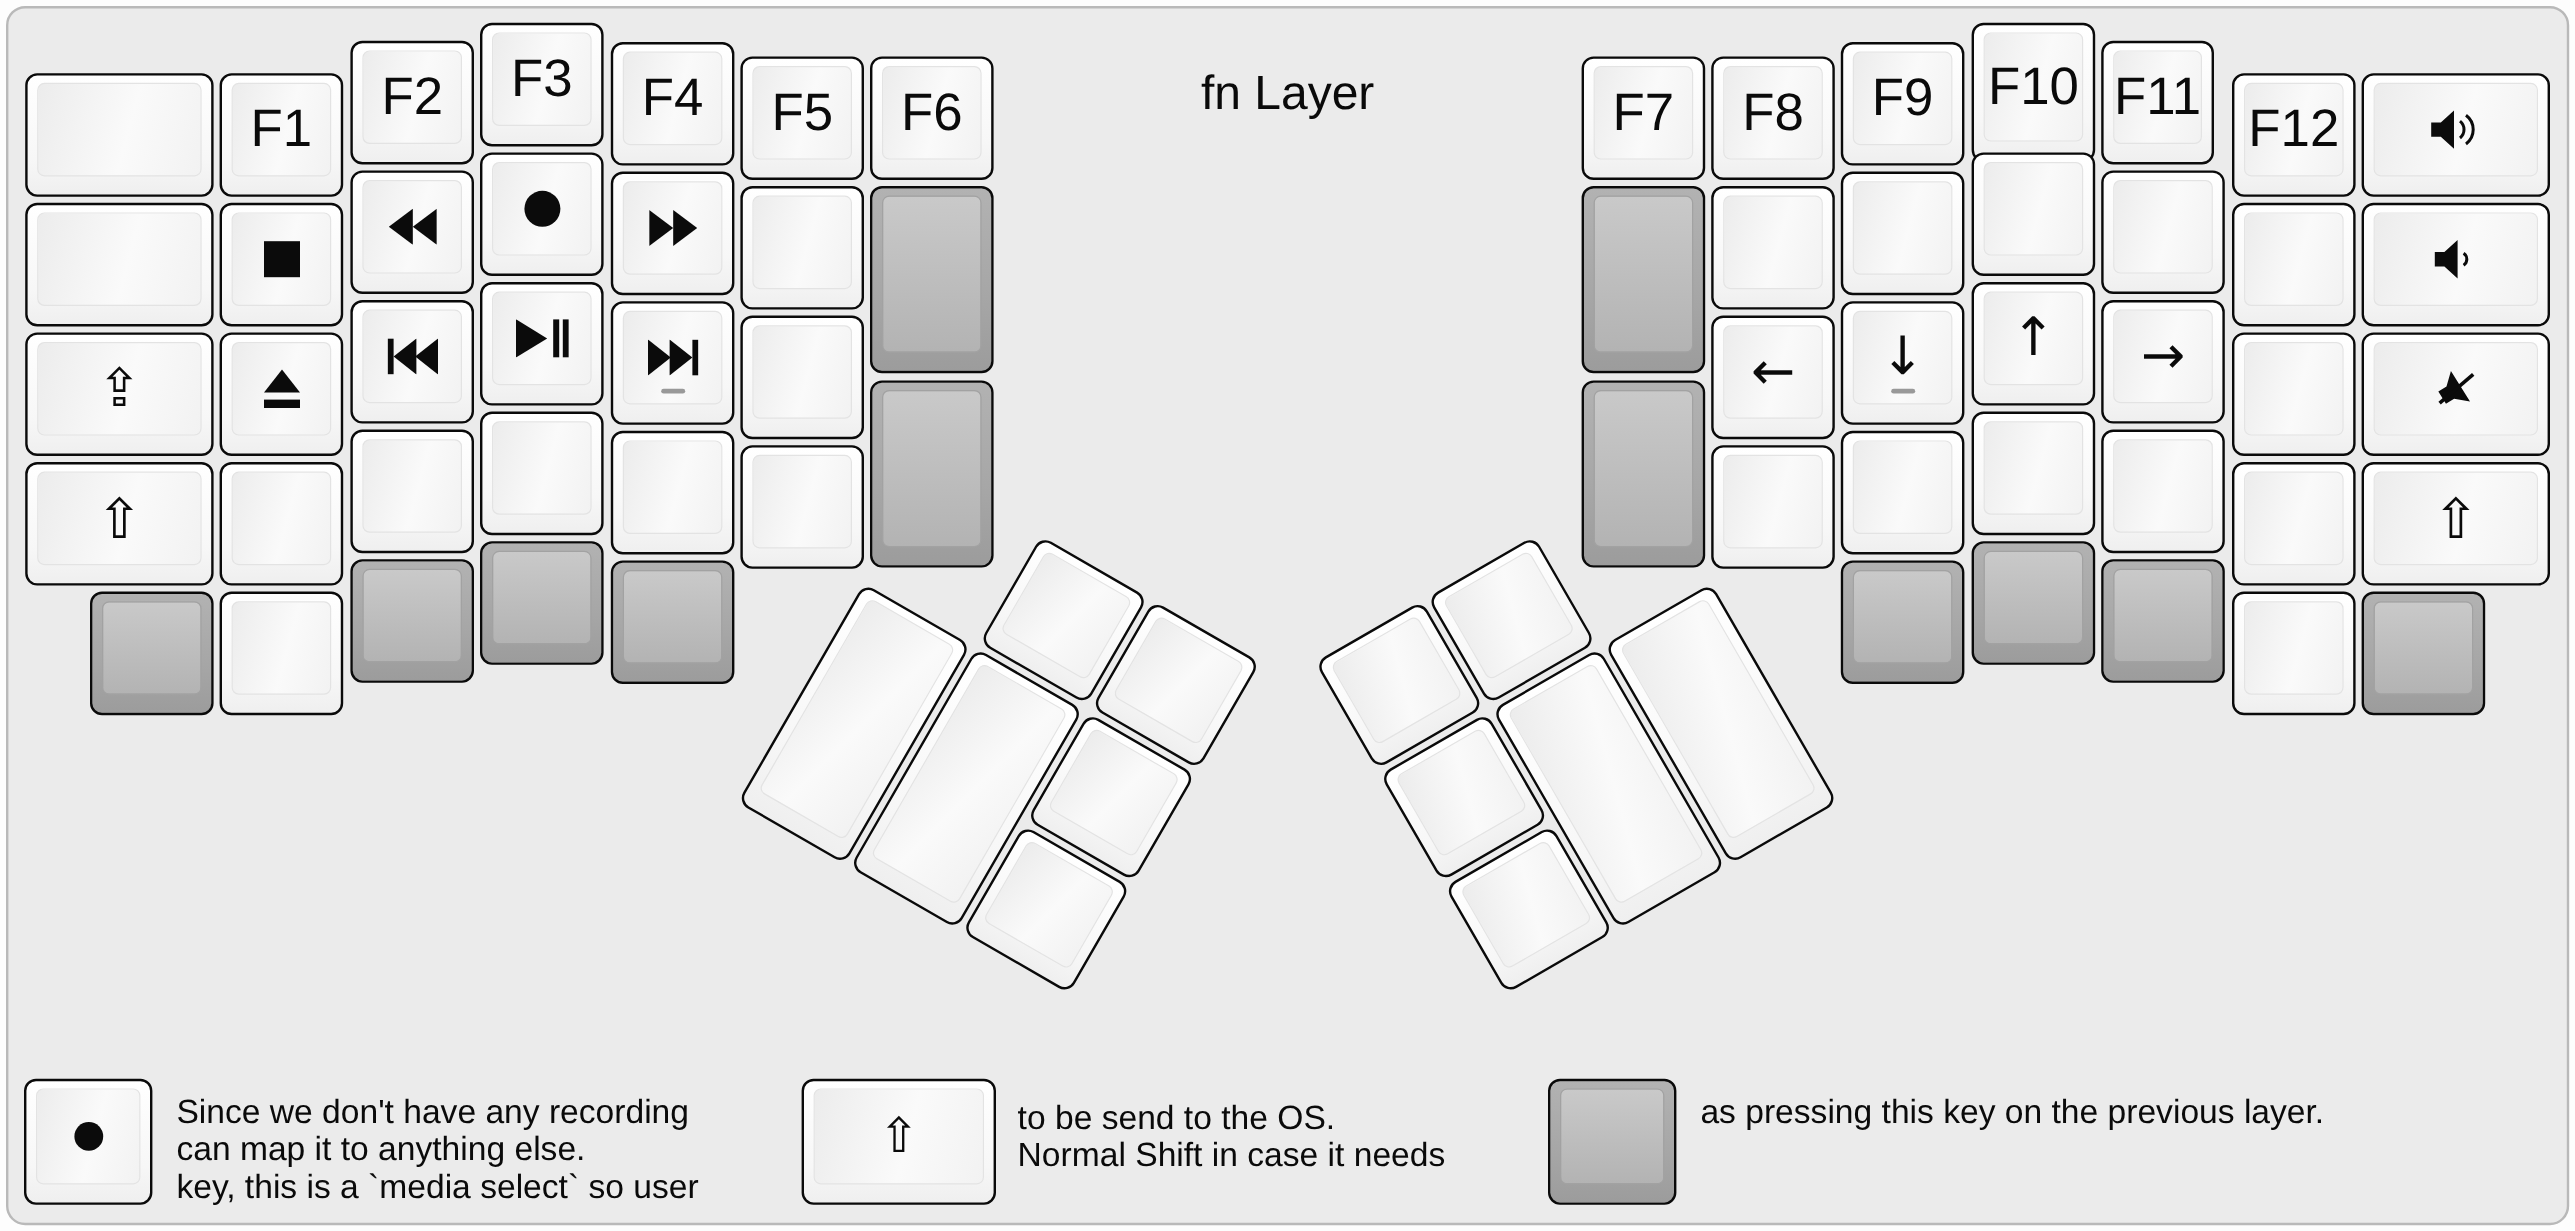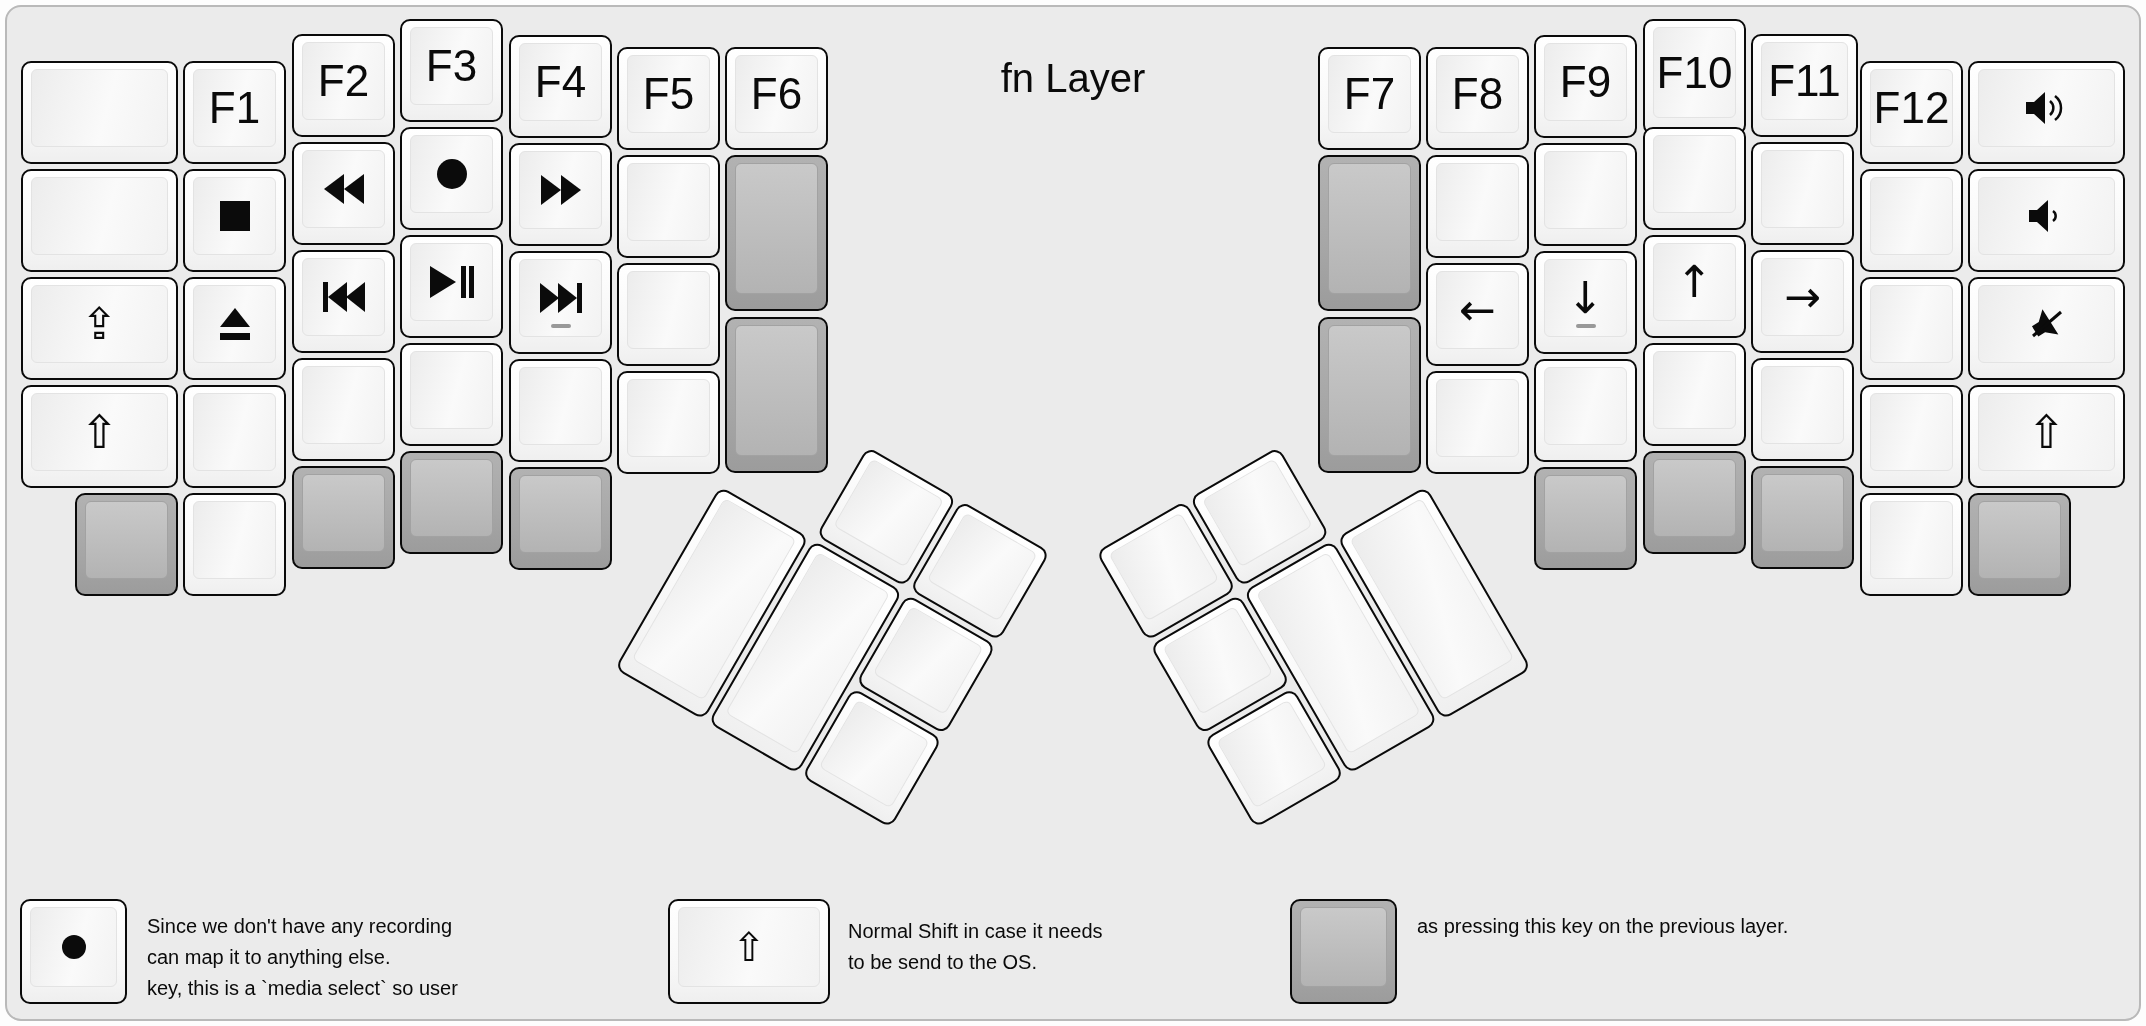--- a/index.html
+++ b/index.html
@@ -21,21 +21,21 @@
   .flabel{font-size:44px;color:#0a0a0a;font-family:"Liberation Sans",sans-serif;}
   .glyph{font-size:44px;color:#0a0a0a;line-height:1;font-family:"DejaVu Sans",sans-serif;}
   .glyph.big{font-size:46px;}
   .key svg{display:block;}
   .key svg *{fill:#0b0b0b;}
   .key svg .st{fill:none;stroke:#0b0b0b;stroke-width:2.5;}
   .key svg .ln{stroke:#0b0b0b;stroke-width:3;}
   .hbar{position:absolute;bottom:8px;left:50%;margin-left:-10px;width:20px;height:4px;
         background:#999;border-radius:2px;}
   .thumb{position:absolute;width:0;height:0;}
-  .legend-text{position:absolute;font-size:20px;line-height:31px;color:#0a0a0a;white-space:nowrap;}
+  .legend-text{position:absolute;font-size:28px;line-height:31px;color:#0a0a0a;white-space:nowrap;}
   .legend-key .cap svg{transform:scale(0.8);}
   .legend-key .glyph{font-size:40px;}
 </style>
 </head>
 <body>
 
 <div id="stage">
   <div id="panel"></div>
   <div id="title">fn Layer</div>
   <div id="board">
@@ -268,21 +268,21 @@
         <div class="cap">
           <span class="glyph">↑</span>
         </div>
       </div>
       <div class="key w" style="left: 1643px; top: 343px; width: 103px; height: 103px;">
         <div class="cap"></div>
       </div>
       <div class="key g" style="left: 1643px; top: 451px; width: 103px; height: 103px;">
         <div class="cap"></div>
       </div>
-      <div class="key w" style="left: 1751px; top: 34px; width: 107px; height: 103px;">
+      <div class="key w" style="left: 1751px; top: 34px; width: 94px; height: 103px;">
         <div class="cap">
           <span class="flabel">F11</span>
         </div>
       </div>
       <div class="key w" style="left: 1751px; top: 142px; width: 103px; height: 103px;">
         <div class="cap"></div>
       </div>
       <div class="key w" style="left: 1751px; top: 250px; width: 103px; height: 103px;">
         <div class="cap">
           <span class="glyph">→</span>
@@ -410,22 +410,22 @@
           <div>key, this is a `media select` so user</div>
         </div>
       </div>
       <div>
         <div class="key w legend-key" style="left: 668px; top: 899px; width: 162px; height: 105px;">
           <div class="cap">
             <span class="glyph big">⇧</span>
           </div>
         </div>
         <div class="legend-text" style="left: 848px; top: 916px;">
+          <div>to be send to the OS.</div>
           <div>Normal Shift in case it needs</div>
-          <div>to be send to the OS.</div>
         </div>
       </div>
       <div>
         <div class="key g legend-key" style="left: 1290px; top: 899px; width: 107px; height: 105px;">
           <div class="cap"></div>
         </div>
         <div class="legend-text" style="left: 1417px; top: 911px;">
           <div>as pressing this key on the previous layer.</div>
         </div>
       </div>

